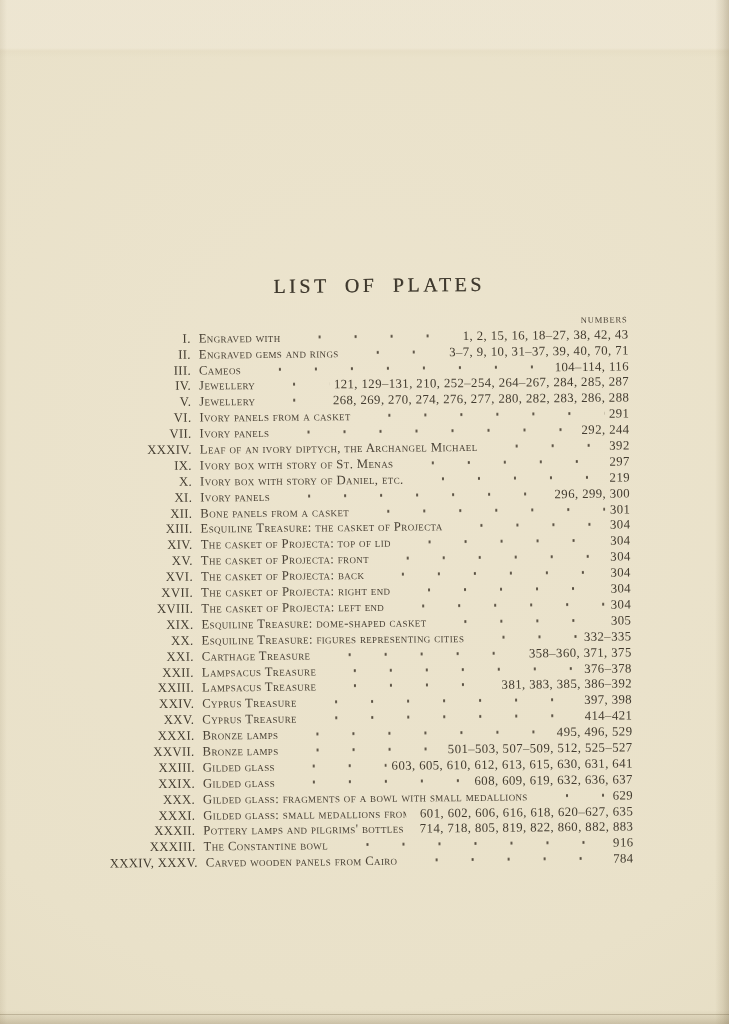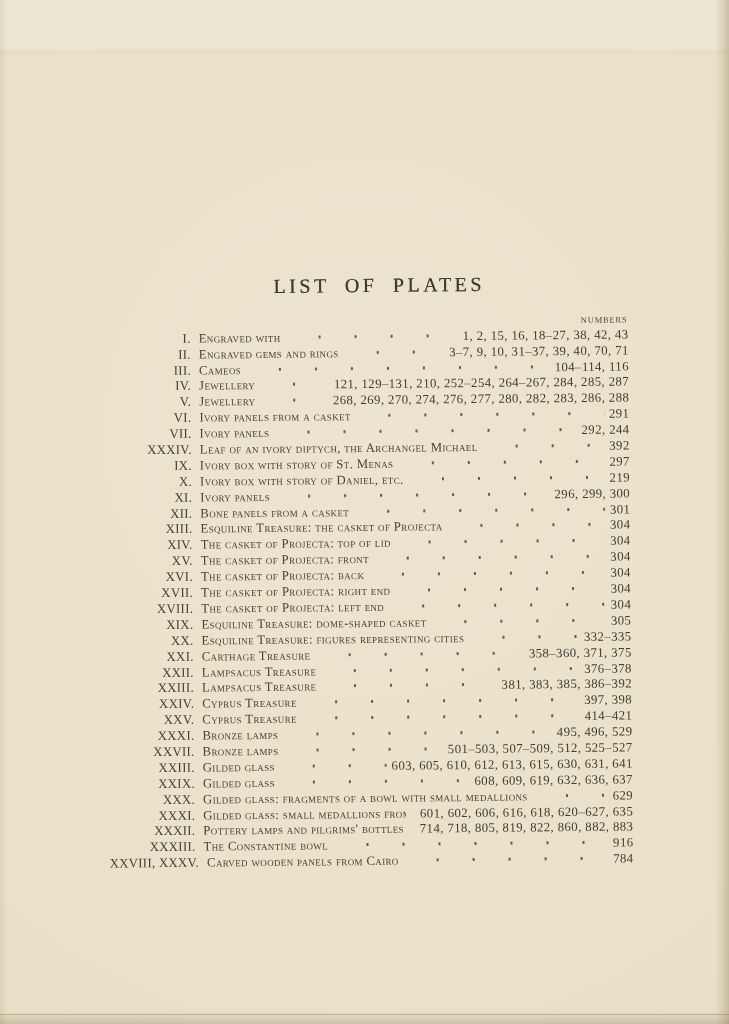--- a/index.html
+++ b/index.html
@@ -342,21 +342,21 @@
   </div>
 
   <div class="row">
     <span class="numeral">XXXIII.</span>
     <span class="label">The Constantine bowl</span>
     <span class="leader"></span>
     <span class="nums">916</span>
   </div>
 
   <div class="row">
-    <span class="numeral">XXVIII, XXXV.</span>
+    <span class="numeral">XXXIV, XXXV.</span>
     <span class="label">Carved wooden panels from Cairo</span>
     <span class="leader"></span>
     <span class="nums">784</span>
   </div>
 </div>
   </div>
   <div class="edge-left"></div>
   <div class="edge-right"></div>
   <div class="edge-bottom-line"></div>
   <div class="edge-bottom"></div>

